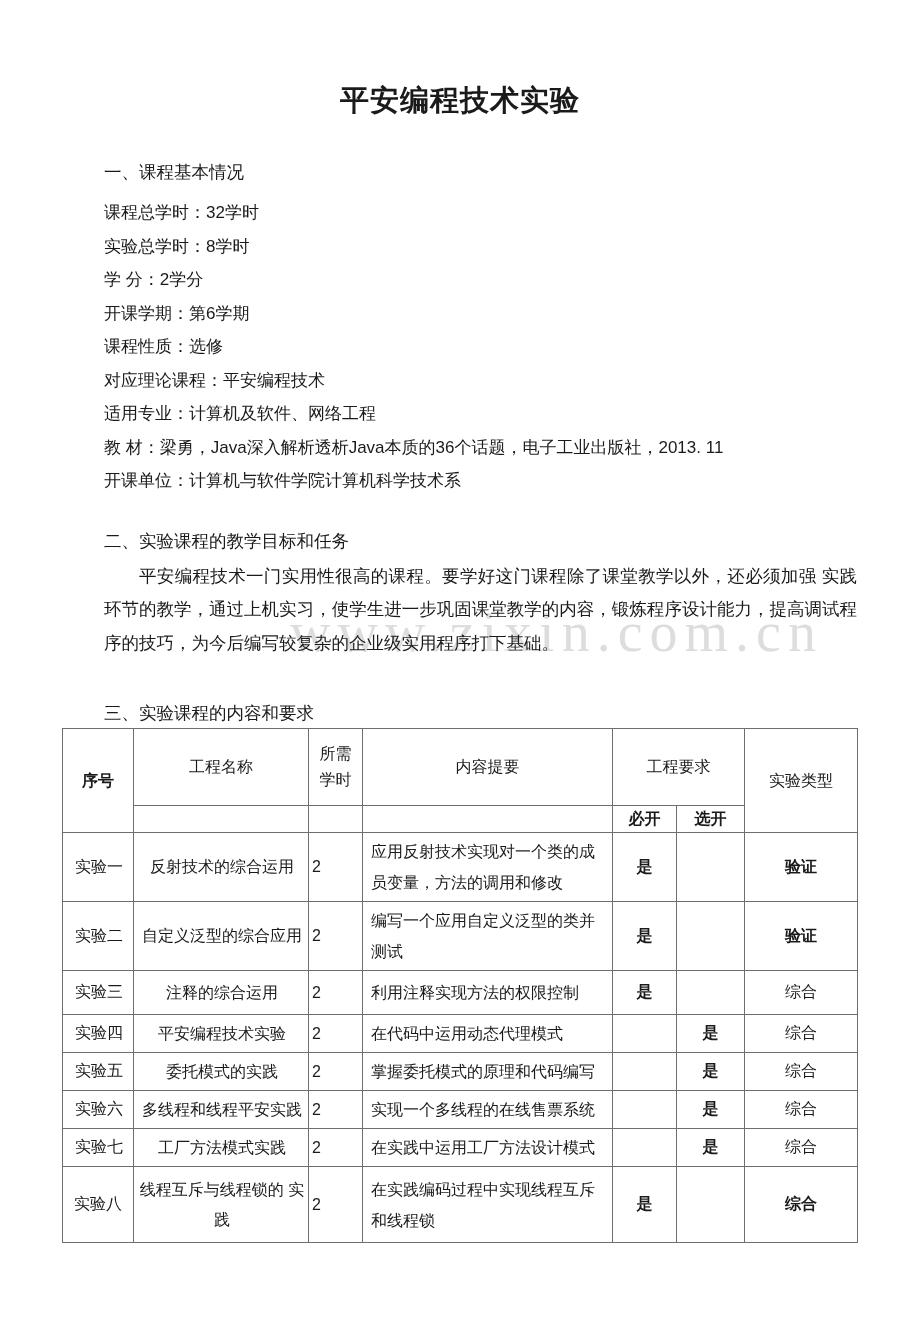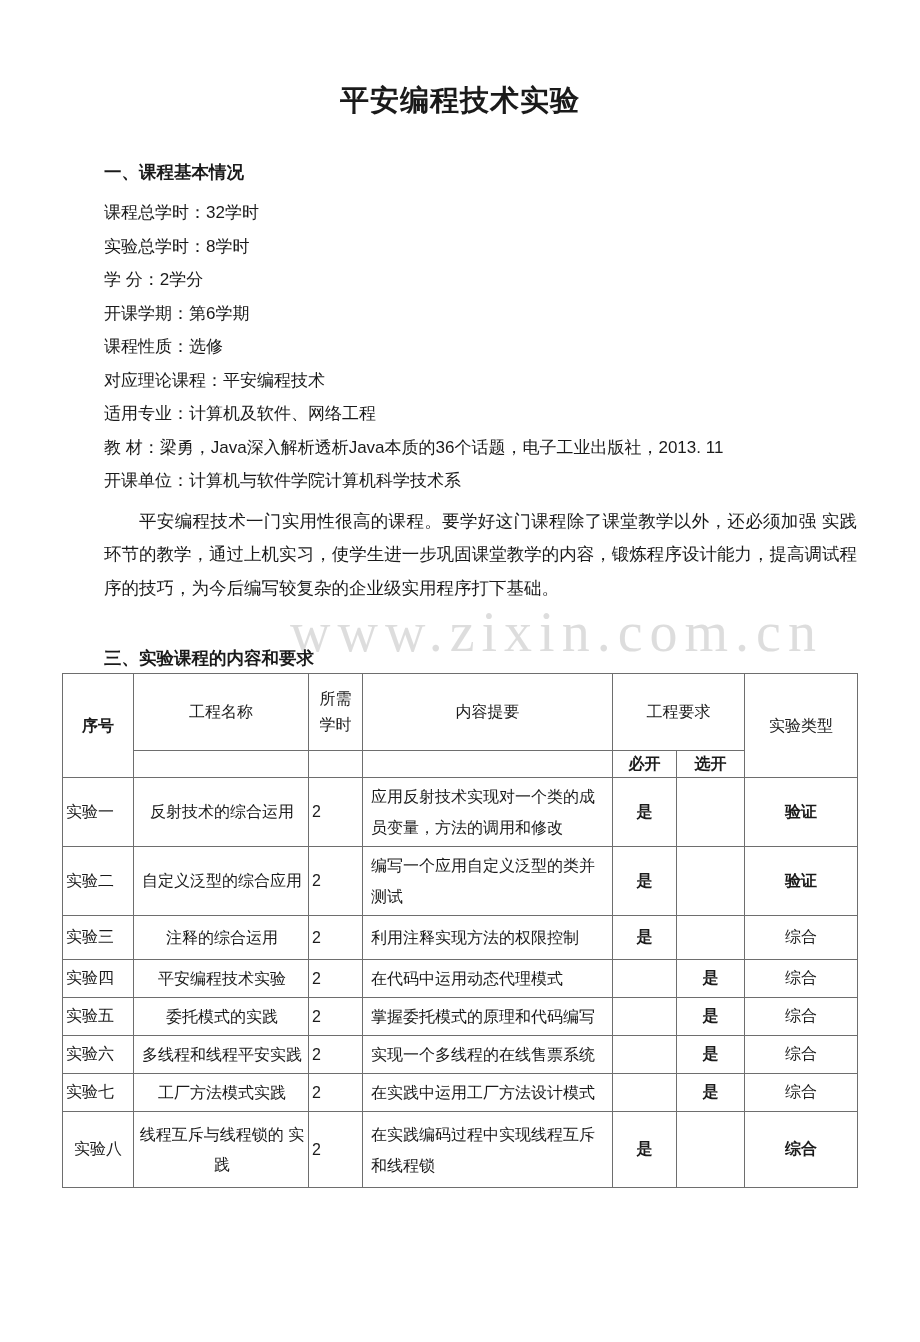--- a/index.html
+++ b/index.html
@@ -45,21 +45,21 @@
     text-align: center;
     font-family: "Liberation Serif", "DejaVu Serif", serif;
     font-size: 20px;
     font-weight: bold;
     line-height: 26px;
   }
 
   .sec-heading {
     margin: 0 63px 0 104px;
     font-size: 17.5px;
-    font-weight: bold;
+    font-weight: normal;
     line-height: 24px;
   }
   .sec1-heading { margin-top: 42px; }
   .sec2-heading { margin-top: 31px; }
   .sec3-heading { margin-top: 41px; }
 
   .info-list { margin: 12px 63px 0 104px; }
   .info-line {
     font-size: 17px;
     line-height: 33.5px;
@@ -95,21 +95,21 @@
 
   .row-1 { height: 68px; }
   .row-2 { height: 60px; }
   .row-3 { height: 44px; }
   .row-4 { height: 36px; }
   .row-5 { height: 36px; }
   .row-6 { height: 32px; }
   .row-7 { height: 28px; }
   .row-8 { height: 76px; }
 
-  td.seq-cell     { text-align: left; padding-left: 3px; }
+  td.seq-cell     { text-align: left; padding-left: 12px; }
   td.seq-cell.center { text-align: center; padding-left: 0; }
   td.project-cell { text-align: center; padding: 2px 2px 2px 4px; line-height: 30px; }
   td.hours-cell   { text-align: left; padding-left: 3px; }
   td.summary-cell { text-align: left; padding: 3px 6px 3px 8px; line-height: 31px; }
   td.req-cell     { text-align: center; }
   td.req-cell.yes { font-weight: bold; }
   td.type-cell    { text-align: center; }
   td.type-cell.bold { font-weight: bold; }
 </style>
 </head>
@@ -131,20 +131,21 @@
         <p class="info-line">实验总学时：8学时</p>
         <p class="info-line">学 分：2学分</p>
         <p class="info-line">开课学期：第6学期</p>
         <p class="info-line">课程性质：选修</p>
         <p class="info-line">对应理论课程：平安编程技术</p>
         <p class="info-line">适用专业：计算机及软件、网络工程</p>
         <p class="info-line">教 材：梁勇，Java深入解析透析Java本质的36个话题，电子工业出版社，2013. 11</p>
         <p class="info-line">开课单位：计算机与软件学院计算机科学技术系</p>
       </div>
 
+    <h3 class="sec-heading sec2-heading">二、实验课程的教学目标和任务</h3>
 
     <p class="sec2-paragraph">平安编程技术一门实用性很高的课程。要学好这门课程除了课堂教学以外，还必须加强 实践环节的教学，通过上机实习，使学生进一步巩固课堂教学的内容，锻炼程序设计能力，提高调试程序的技巧，为今后编写较复杂的企业级实用程序打下基础。</p>
 
     <h3 class="sec-heading sec3-heading">三、实验课程的内容和要求</h3>
 
     <table class="exp-table">
       <colgroup>
         <col style="width:71px">
         <col style="width:175px">
         <col style="width:54px">

